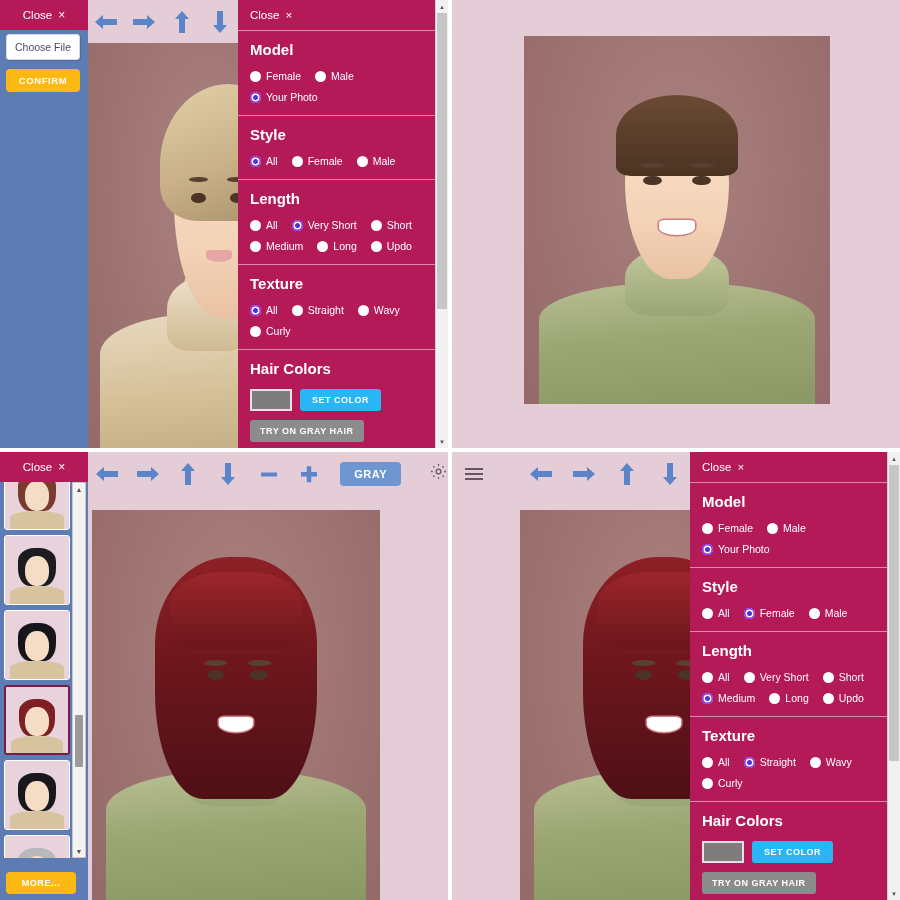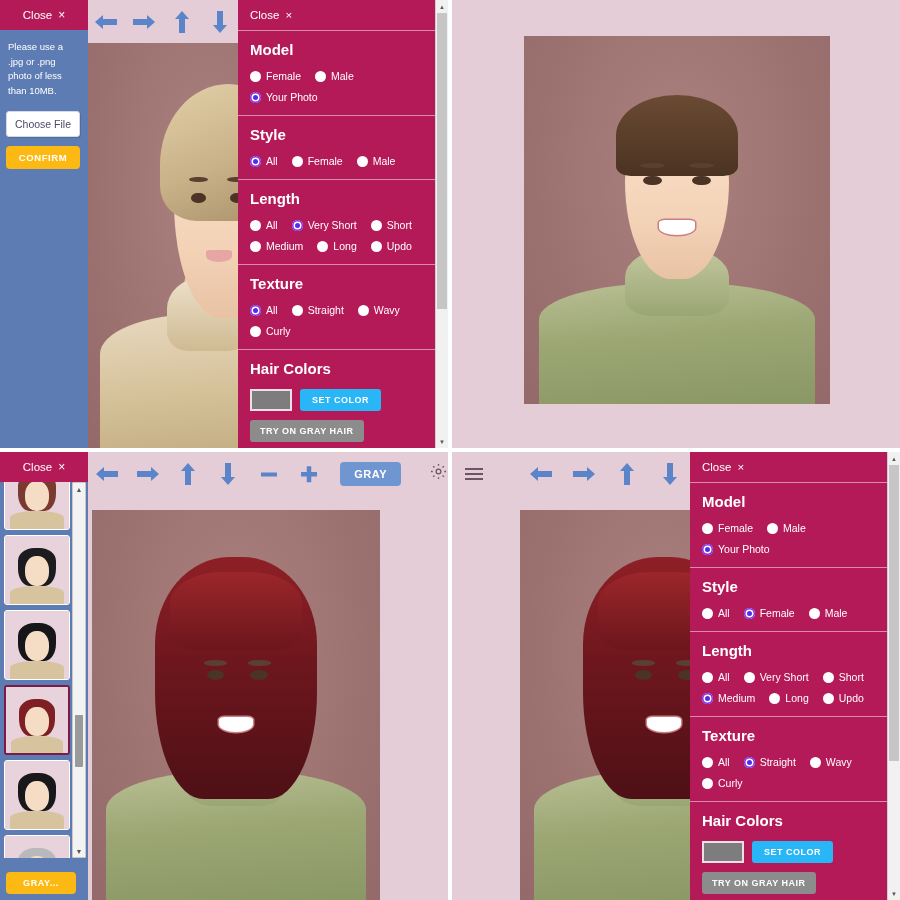--- a/index.html
+++ b/index.html
@@ -262,21 +262,20 @@
               <path d="M10 24 L3 16 L7 16 L7 2 L13 2 L13 16 L17 16 Z" fill="#5b84c9"></path>
             </svg>
         </div>
       </div>
 
       <div class="upload-side">
         <div class="side-close">
           <span>Close</span>
           <span class="x">×</span>
         </div>
-        <div class="upload-note">Please use a .jpg or .png photo of less than 10MB.</div>
         <div class="choose-file">Choose File</div>
         <div class="confirm-btn">CONFIRM</div>
       </div>
 
       <div class="panel left238">
         <div class="panel-scrollarea">
           <div class="panel-close">
             <span>Close</span>
             <span class="x">×</span>
           </div>
@@ -522,21 +521,21 @@
             </div>
           </div>
         </div>
 
         <div class="tsb">
           <div class="tsb-up">▲</div>
           <div class="tsb-thumb"></div>
           <div class="tsb-dn">▼</div>
         </div>
 
-        <div class="more-btn">GRAY...</div>
+        <div class="more-btn">MORE...</div>
       </div>
 
     </div>
   </div>
 
   <div class="quad q-br">
     <div class="app">
 
       <div class="photo" style="left:68px; top:58px; width:288px; height:390px;">
         <div class="por">

